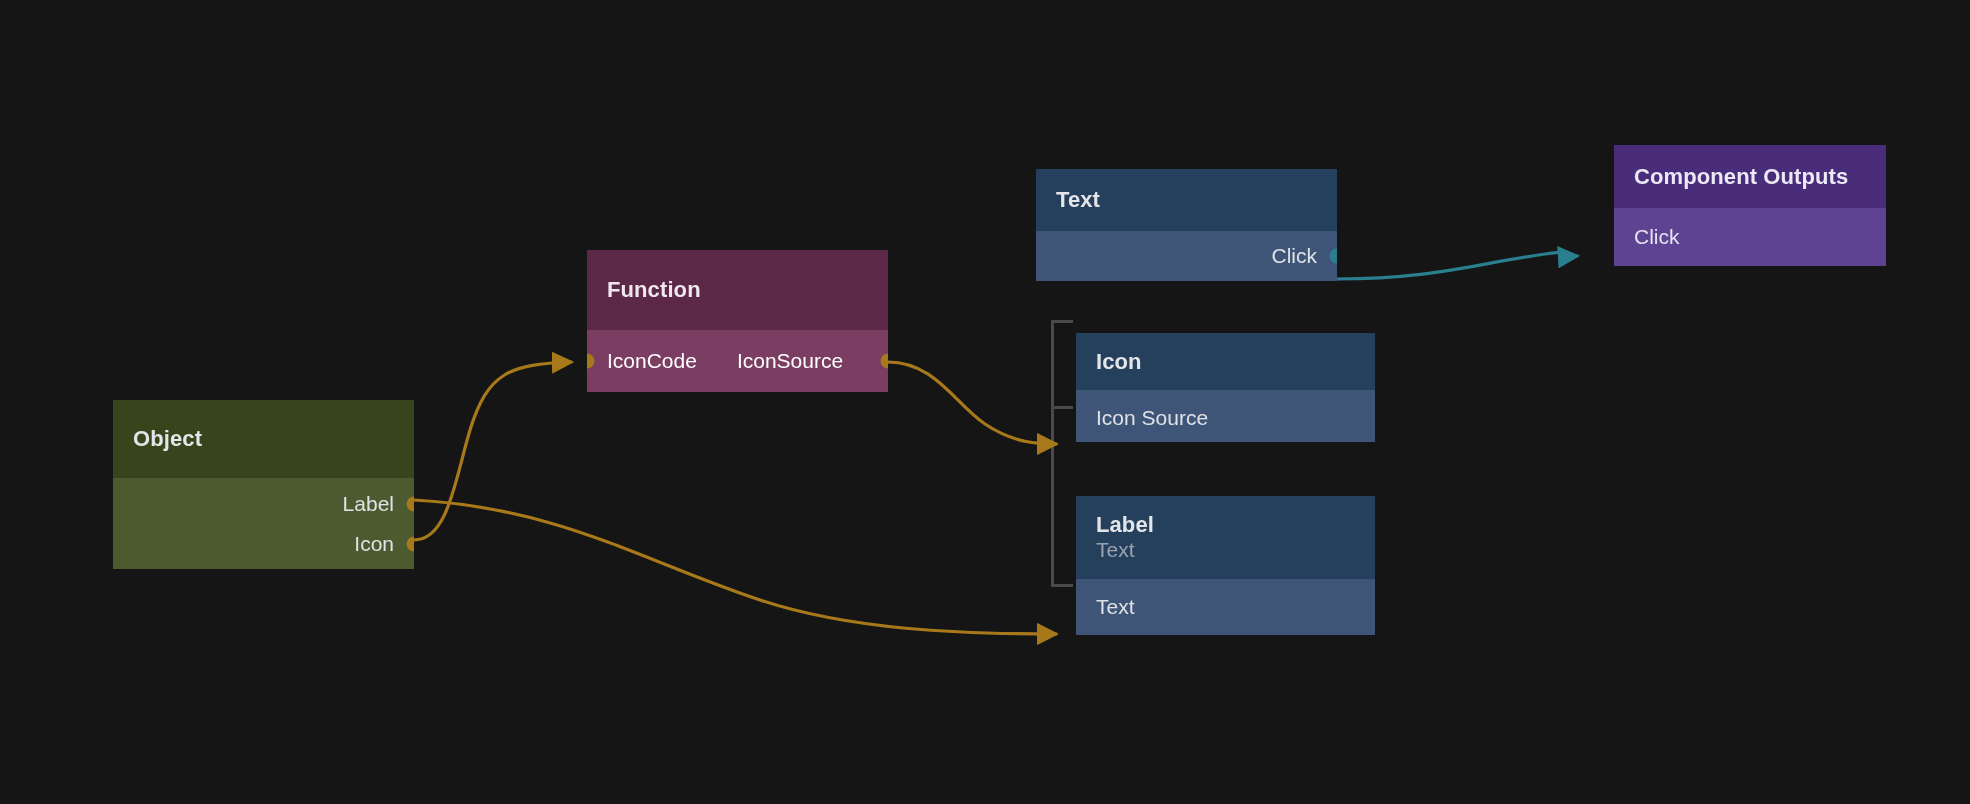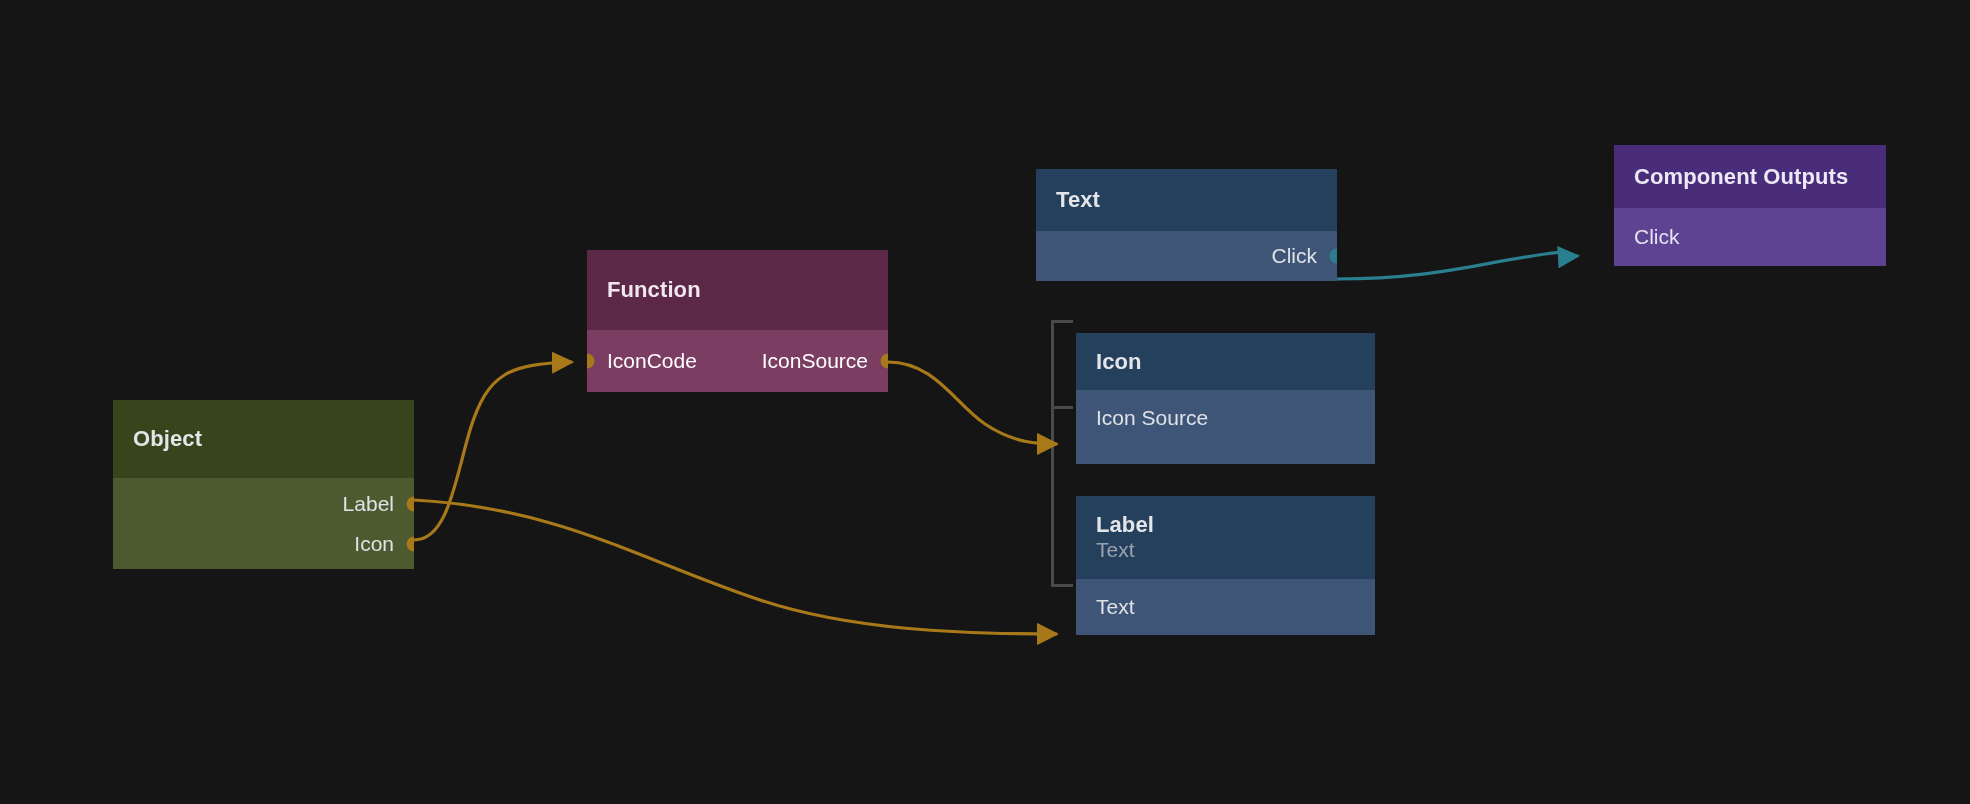--- a/index.html
+++ b/index.html
@@ -156,21 +156,21 @@
 
   <div class="node n-function" style="left:587px; top:250px; width:301px;">
     <div class="node-header" style="height:80px;">
       <div class="node-title">Function</div>
     </div>
     <div class="node-body" style="height:62px; display:flex; align-items:center;">
       <div class="port-row" style="flex:0 0 auto; height:62px;">
         <span class="port-label">IconCode</span>
         <span class="port-dot" style="left:0px; background:#a8791a;"></span>
       </div>
-      <div class="port-row" style="flex:1 1 auto; height:62px; justify-content:flex-end;">
+      <div class="port-row" style="flex:1 1 auto; height:62px; ">
         <span class="port-label">IconSource</span>
         <span class="port-dot" style="left:100%; background:#a8791a;"></span>
       </div>
     </div>
   </div>
 
   <div class="node n-blue" style="left:1036px; top:169px; width:301px;">
     <div class="node-header" style="height:62px;">
       <div class="node-title">Text</div>
     </div>
@@ -190,21 +190,21 @@
       <div class="port-row" style="height:58px;">
         <span class="port-label">Click</span>
       </div>
     </div>
   </div>
 
   <div class="node n-blue" style="left:1076px; top:333px; width:299px;">
     <div class="node-header" style="height:57px;">
       <div class="node-title">Icon</div>
     </div>
-    <div class="node-body" style="height:74px;">
+    <div class="node-body" style="height:52px;">
       <div class="port-row" style="height:56px;">
         <span class="port-label">Icon Source</span>
       </div>
     </div>
   </div>
 
   <div class="node n-blue" style="left:1076px; top:496px; width:299px;">
     <div class="node-header" style="height:83px;">
       <div class="node-title">Label</div>
       <div class="node-subtitle">Text</div>

